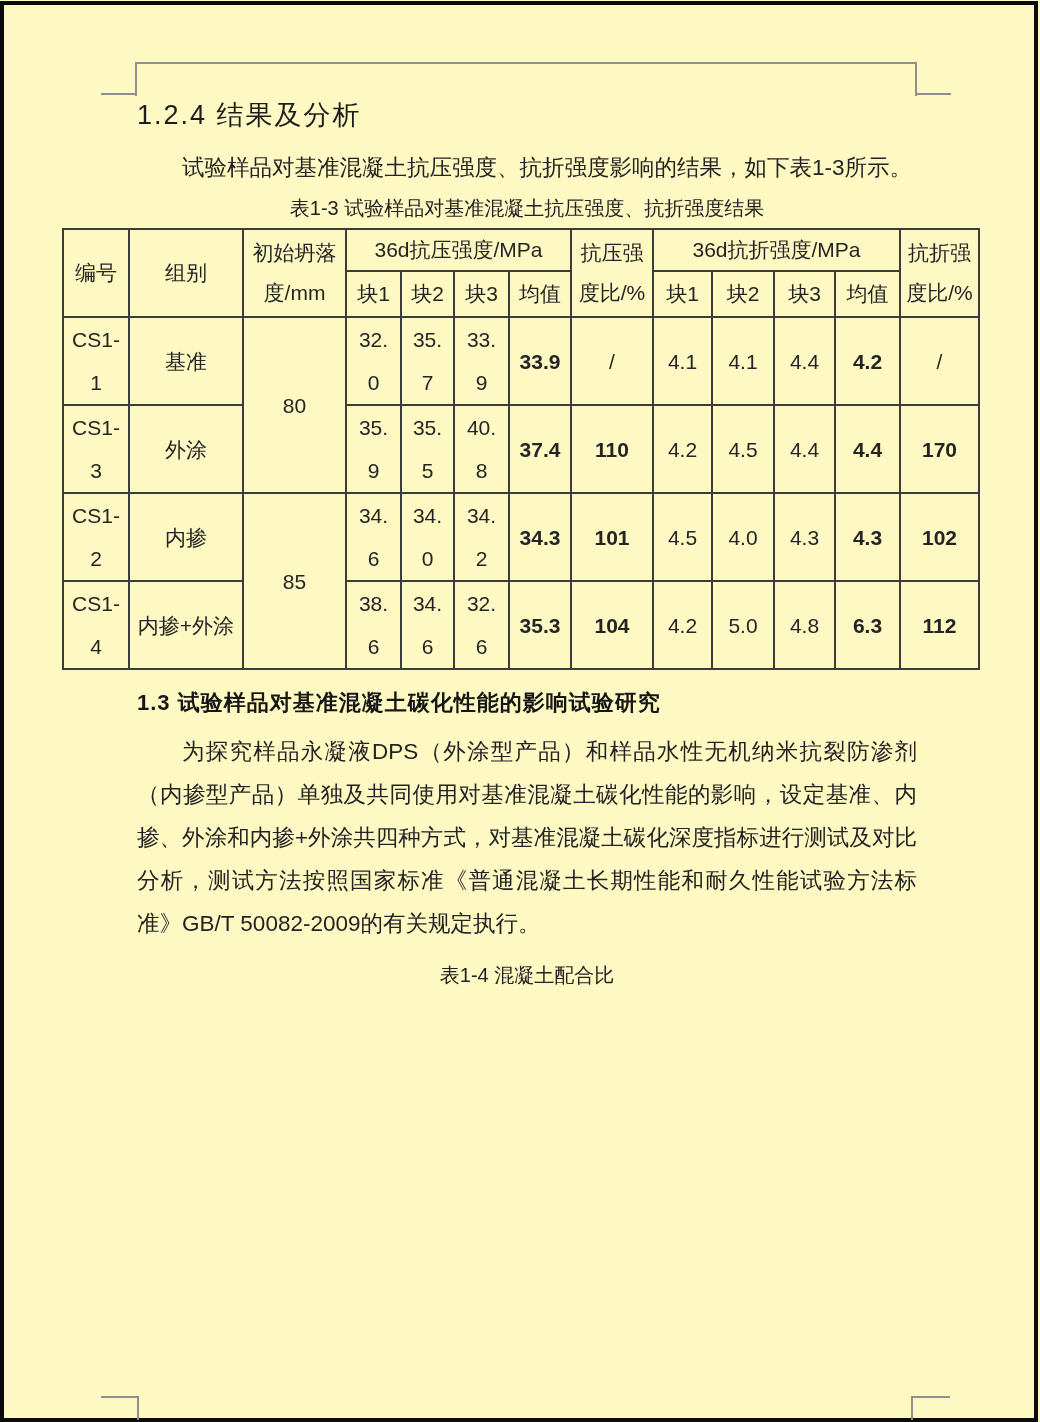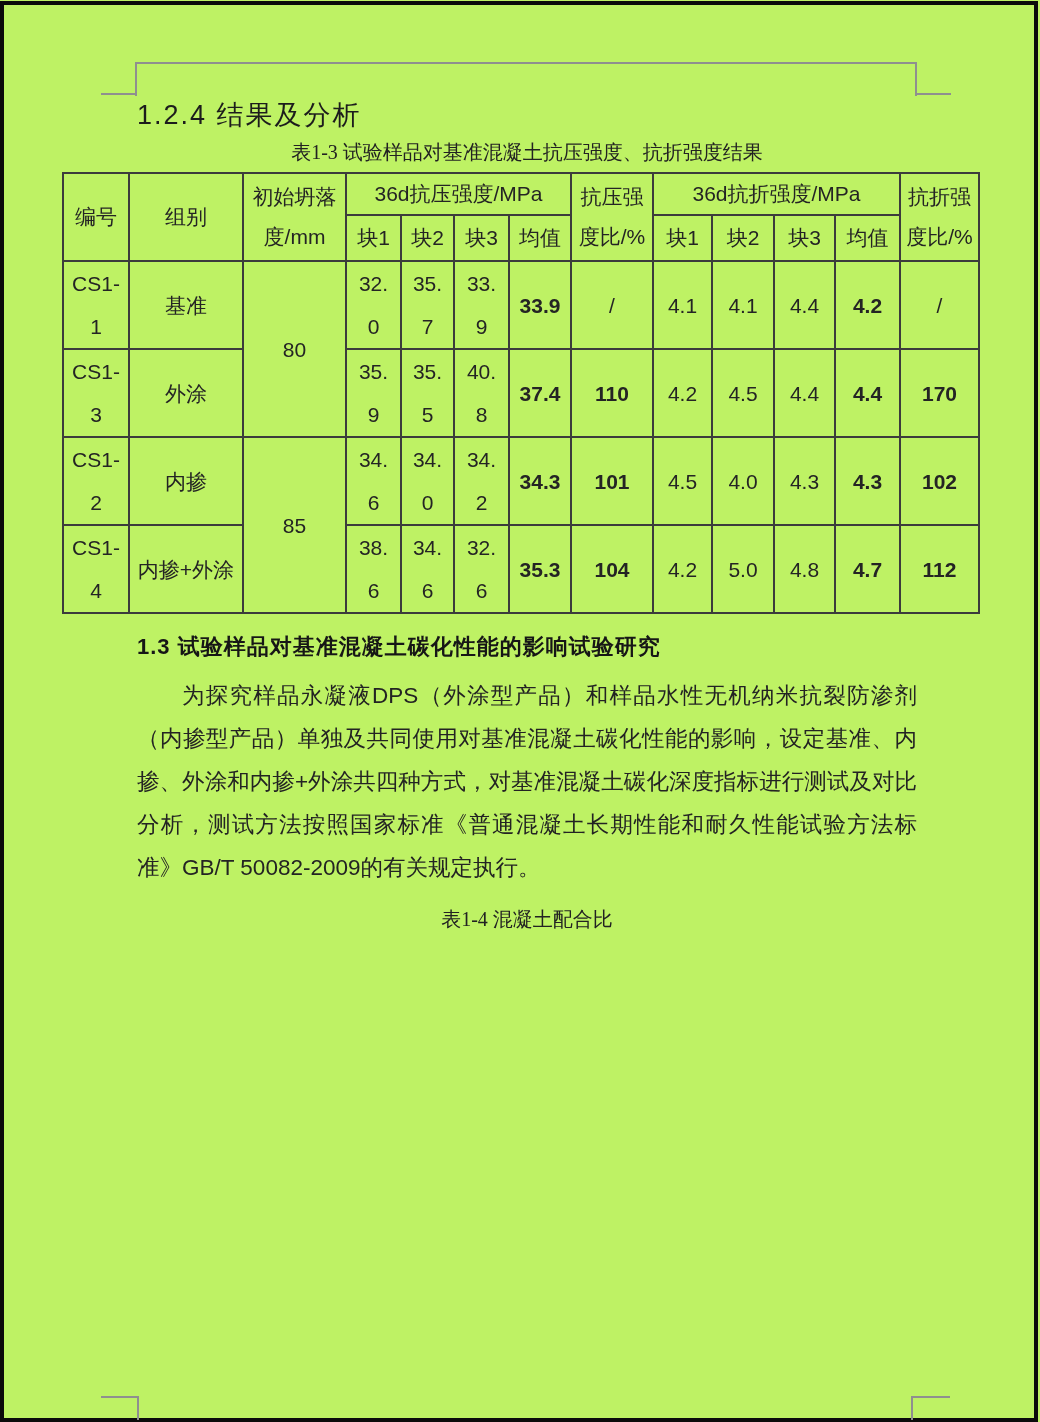--- a/index.html
+++ b/index.html
@@ -1,17 +1,17 @@
 <!DOCTYPE html>
 <html><head>
 <meta charset="utf-8">
 <style>
   html,body{margin:0;padding:0;background:#ffffff;}
   .page{
-    position:relative;width:1040px;height:1422px;background:#bef264;overflow:hidden;
+    position:relative;width:1040px;height:1422px;background:#fef9c3;overflow:hidden;
     font-family:"Liberation Sans","DejaVu Sans",sans-serif;color:#202020;
   }
   .frame{position:absolute;left:0;top:1px;right:2px;bottom:0;border:4px solid #0b0b0b;pointer-events:none;}
   
   .mark{position:absolute;}
   .mark-top{left:135px;top:62px;width:778px;height:32px;
     border-top:2px solid #8f8f8f;border-left:2px solid #8f8f8f;border-right:2px solid #8f8f8f;}
   .tick-tl{left:101px;top:93px;width:34px;border-top:2px solid #8f8f8f;}
   .tick-tr{left:915px;top:93px;width:36px;border-top:2px solid #8f8f8f;}
   .mark-bl{left:101px;top:1396px;width:36px;height:22px;
@@ -28,21 +28,21 @@
   .h131{margin-top:10px;}
   .h132{margin-top:12px;}
 
   .body-p{font-size:22.5px;line-height:43px;text-align:justify;color:#232323;}
   .indent{text-indent:2em;}
   .p1{margin-top:13px;}
   .p2{margin-top:9px;}
   .p3{margin-top:6px;}
   .p4{margin-top:6px;}
 
-  .tcaption{font-size:20px;font-weight:500;text-align:center;line-height:28px;color:#222;font-family:Liberation Serif, serif;}
+  .tcaption{font-size:20px;font-weight:500;text-align:center;line-height:28px;color:#222;}
   .cap13{margin-top:5px;}
   .cap14{margin-top:16px;}
 
   table.t13{
     width:916px;margin-left:-75px;margin-top:6px;
     border-collapse:collapse;table-layout:fixed;
   }
   .t13 th,.t13 td{
     border:2px solid #3c3c3c;text-align:center;vertical-align:middle;
     white-space:pre-line;padding:0;font-size:21px;color:#242424;
@@ -62,20 +62,21 @@
   <div class="mark mark-top"></div>
   <div class="mark tick-tl"></div>
   <div class="mark tick-tr"></div>
   <div class="mark mark-bl"></div>
   <div class="mark mark-br"></div>
 
   <div class="content">
 
     <h3 class="sec-sub h124">1.2.4 结果及分析</h3>
 
+    <p class="body-p indent p1">试验样品对基准混凝土抗压强度、抗折强度影响的结果，如下表1-3所示。</p>
 
     <div class="tcaption cap13">表1-3 试验样品对基准混凝土抗压强度、抗折强度结果</div>
 
     <table class="t13">
       <colgroup>
         <col style="width:66px">
           <col style="width:114px">
           <col style="width:103px">
         <col style="width:55px">
           <col style="width:53px">
@@ -177,21 +178,21 @@
 6</td>
           <td>34.
 6</td>
           <td>32.
 6</td>
           <td class="b">35.3</td>
           <td class="b">104</td>
           <td>4.2</td>
           <td>5.0</td>
           <td>4.8</td>
-          <td class="b">4.7</td>
+          <td class="b">6.3</td>
           <td class="b">112</td>
         </tr>
       </tbody>
     </table>
 
 
     <h2 class="sec-main">1.3 试验样品对基准混凝土碳化性能的影响试验研究</h2>
 
 
     <p class="body-p indent p3">为探究样品永凝液DPS（外涂型产品）和样品水性无机纳米抗裂防渗剂（内掺型产品）单独及共同使用对基准混凝土碳化性能的影响，设定基准、内掺、外涂和内掺+外涂共四种方式，对基准混凝土碳化深度指标进行测试及对比分析，测试方法按照国家标准《普通混凝土长期性能和耐久性能试验方法标准》GB/T 50082-2009的有关规定执行。</p>

